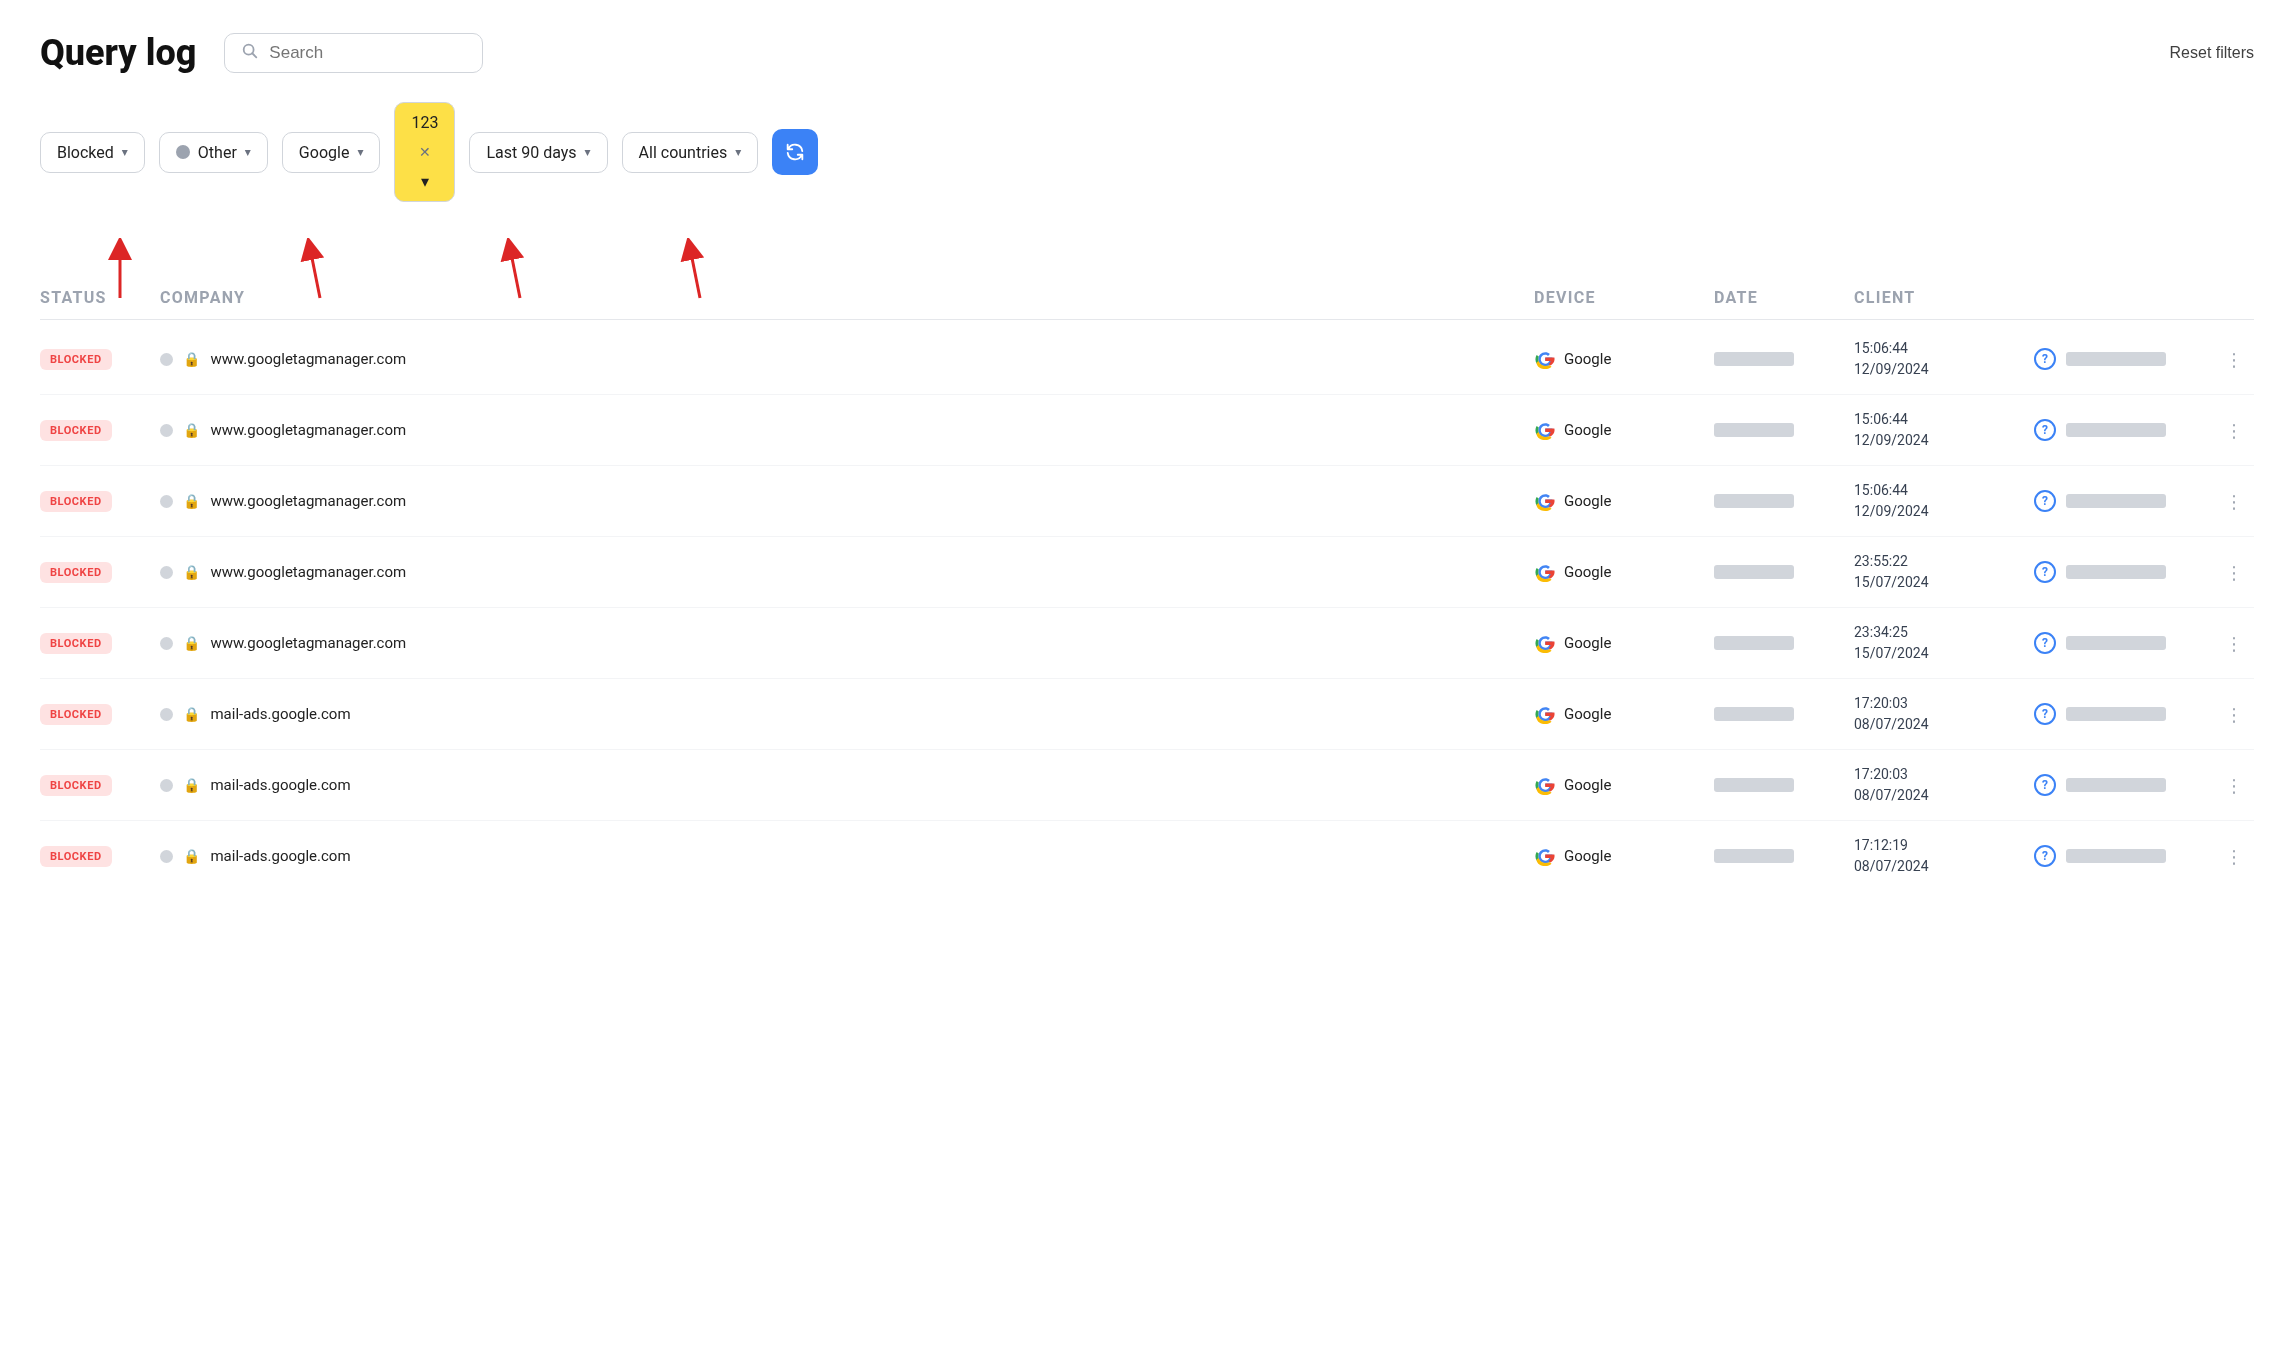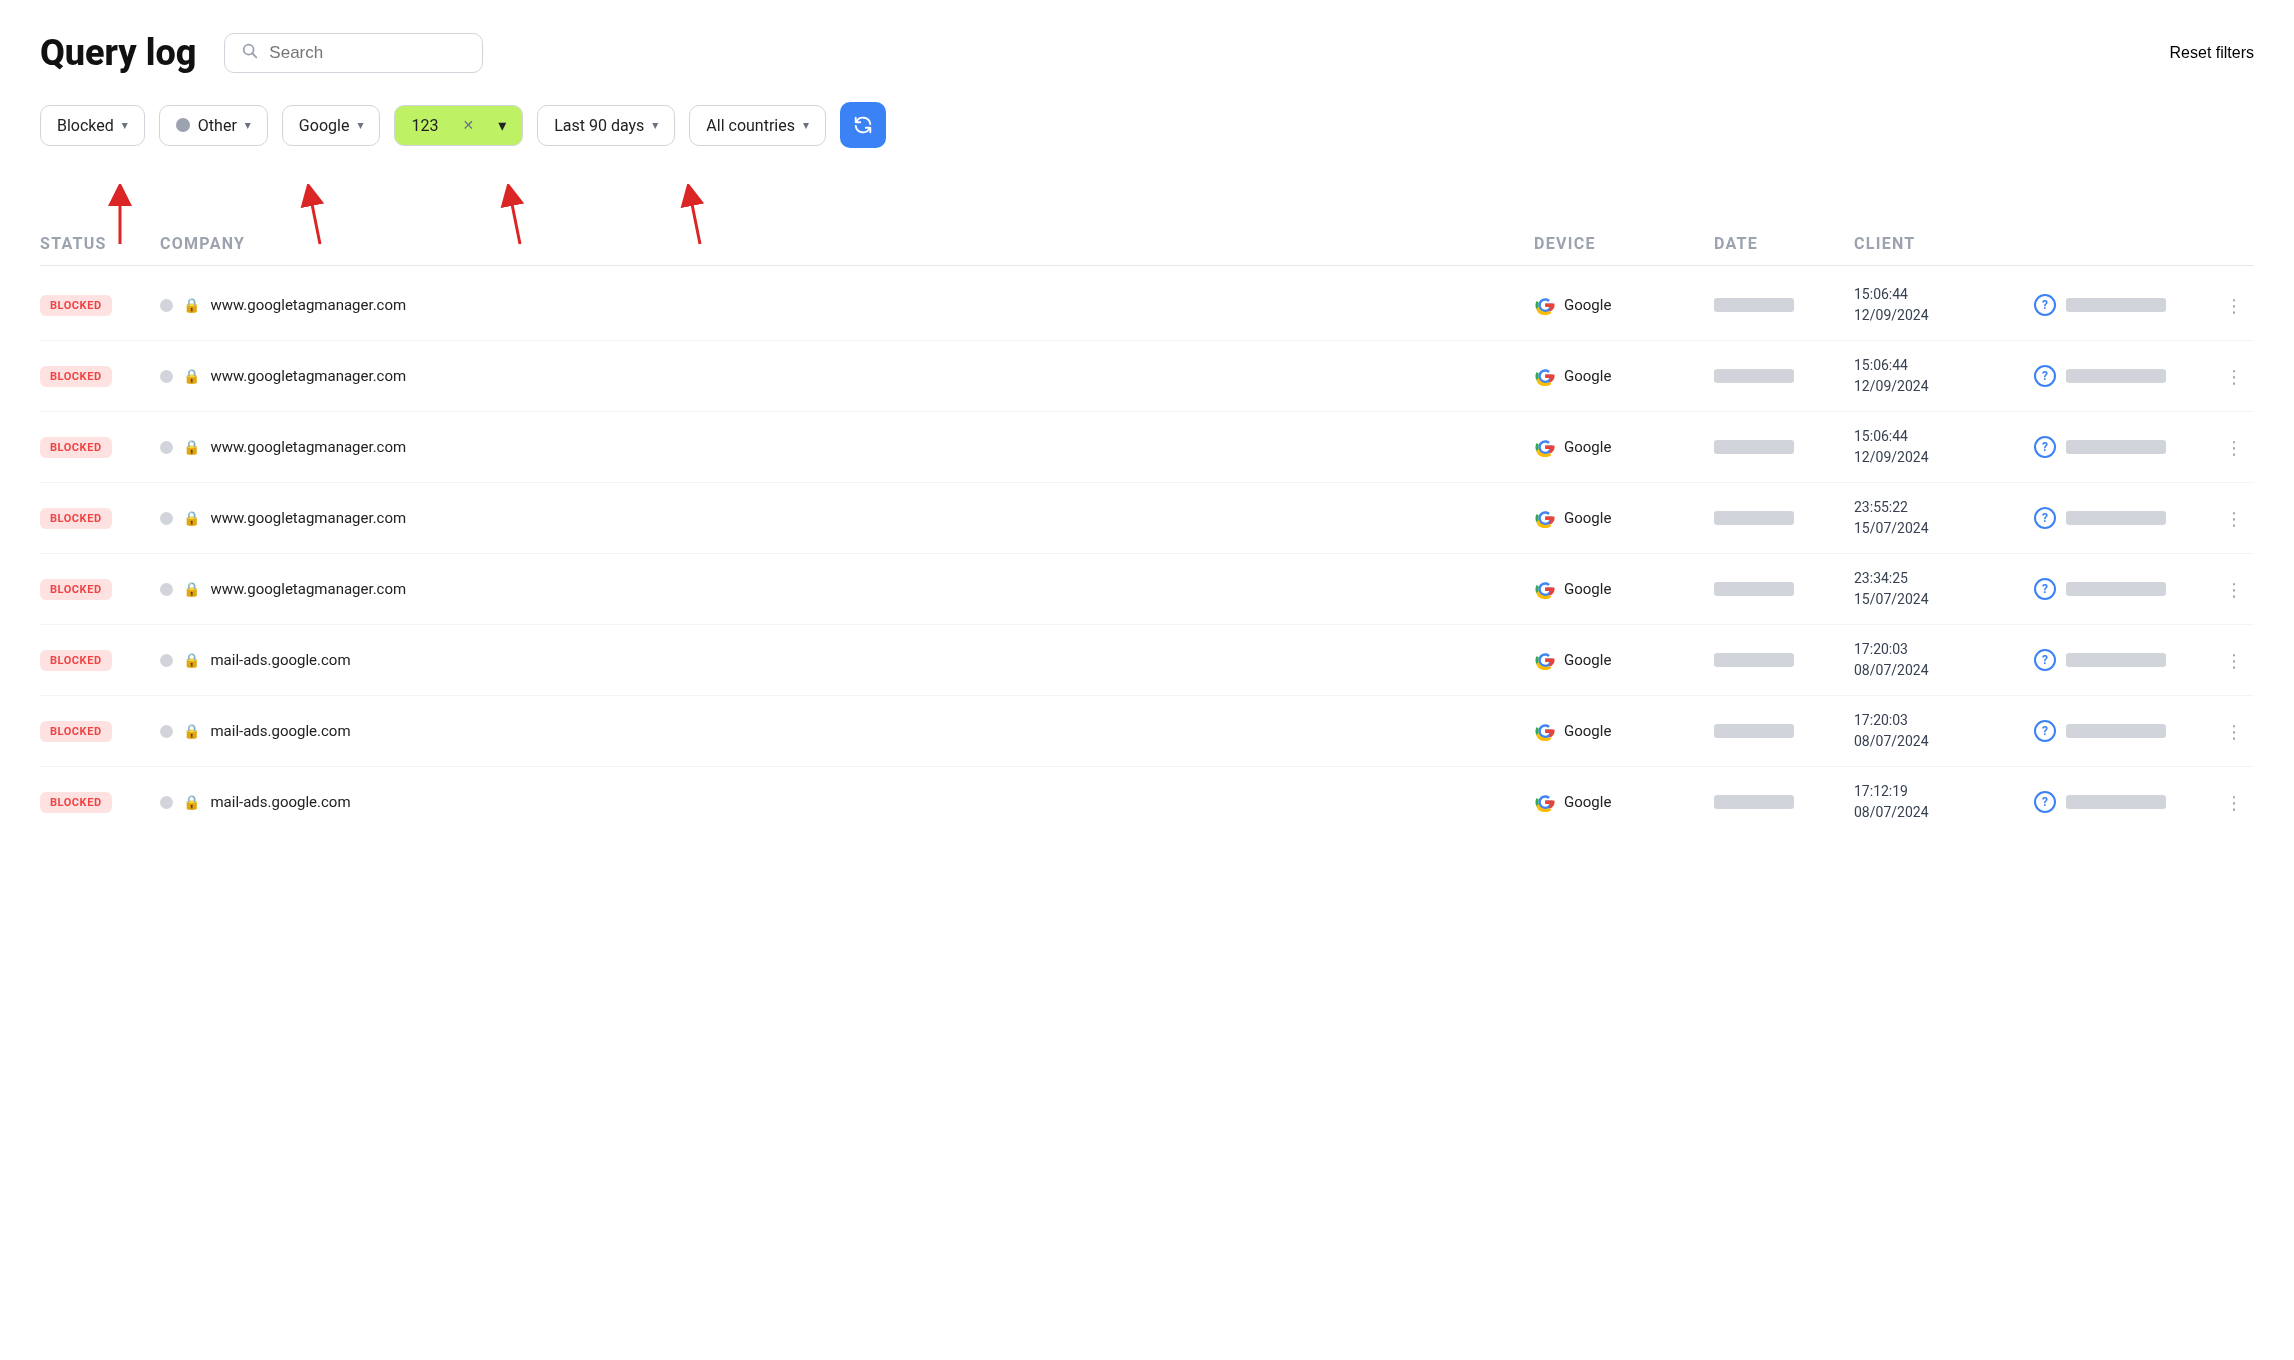--- a/index.html
+++ b/index.html
@@ -44,21 +44,21 @@
     }
     .search-input {
       border: none;
       outline: none;
       font-size: 17px;
       color: #9ca3af;
       width: 100%;
       background: transparent;
     }
     .reset-filters-btn {
-      color: #000000;
+      color: #404040;
       background: none;
       border: none;
       font-size: 16px;
       cursor: pointer;
       white-space: nowrap;
     }
 
     .filters-row {
       display: flex;
       align-items: center;
@@ -86,28 +86,29 @@
     .filter-dropdown .dot-icon {
       width: 14px;
       height: 14px;
       background: #9ca3af;
       border-radius: 50%;
       flex-shrink: 0;
     }
     .filter-with-clear {
       display: flex;
       align-items: center;
-      gap: 24px;
+      gap: 12px;
       border: 1.5px solid #d1d5db;
       border-radius: 10px;
       padding: 10px 16px;
-      background: #bef264;
+      background: #fde047;
       cursor: pointer;
       font-size: 16px;
       color: #222;
+      flex-direction: column;
     }
     .clear-x {
       color: #6b7280;
       font-size: 14px;
       cursor: pointer;
     }
     .refresh-btn {
       width: 46px;
       height: 46px;
       background: #3b82f6;

